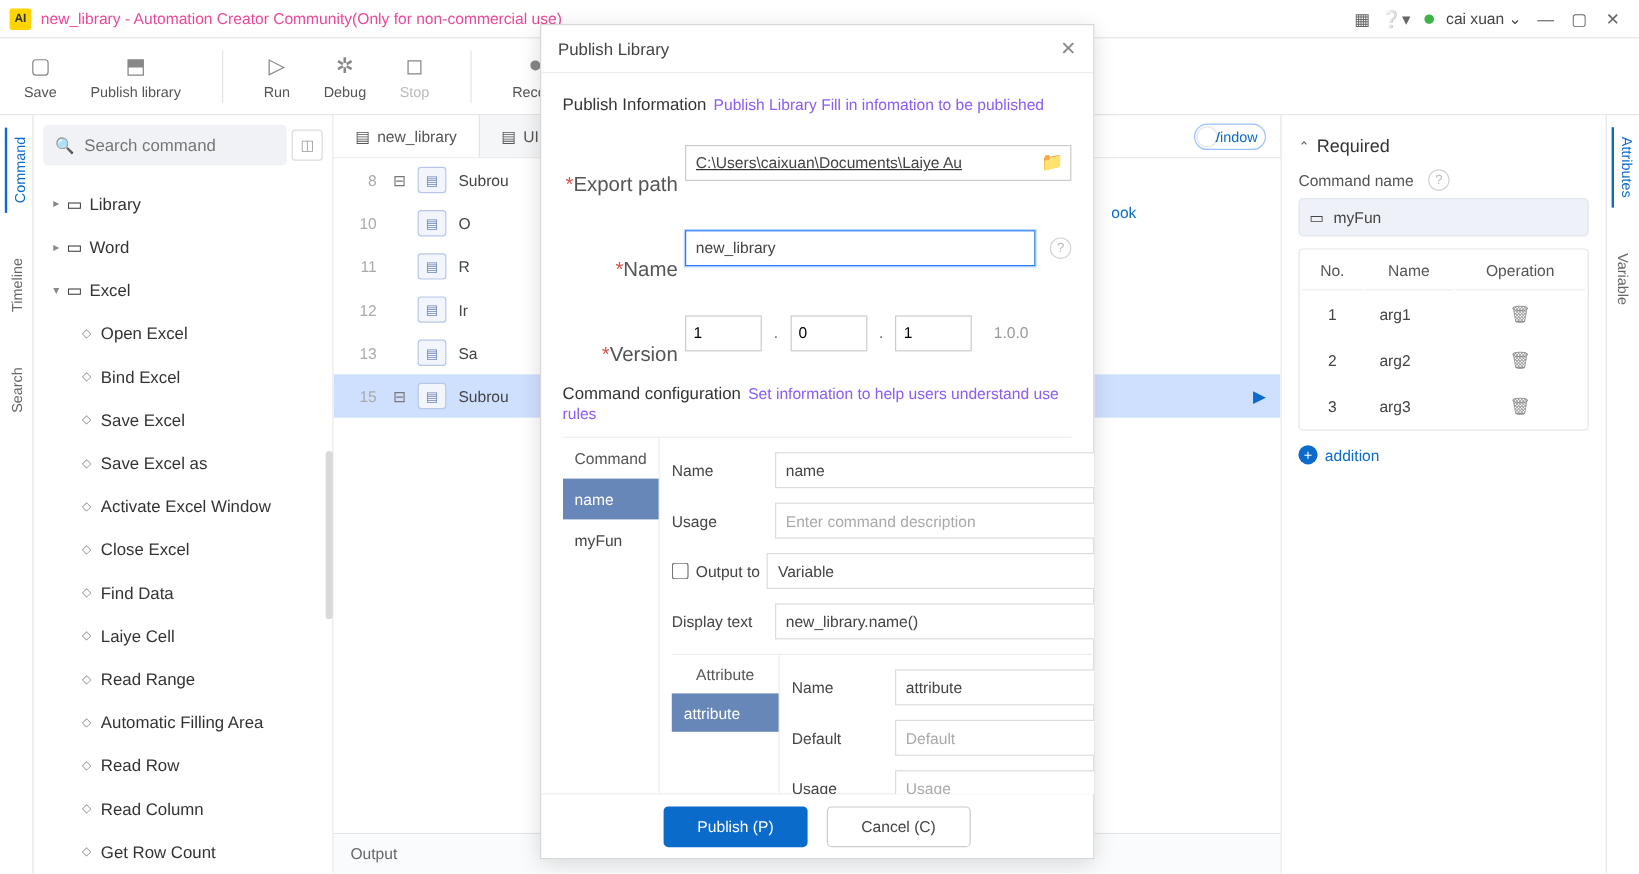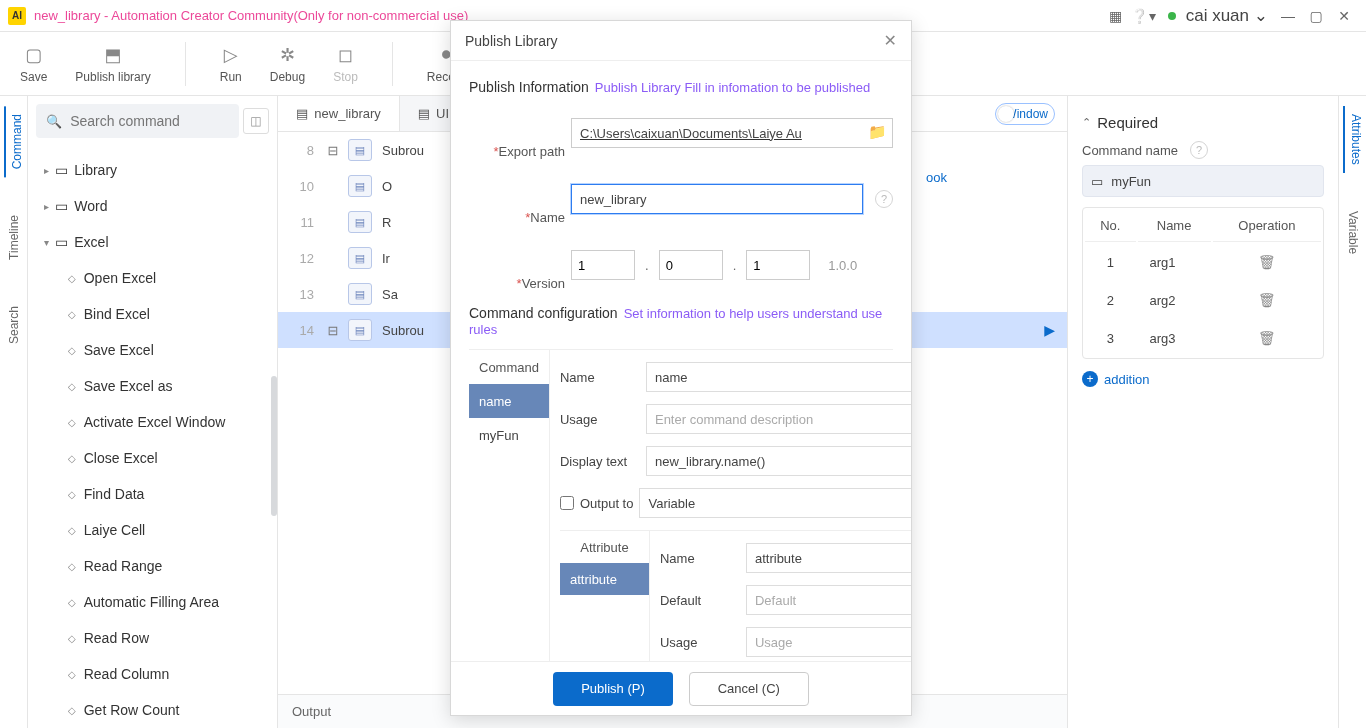--- a/index.html
+++ b/index.html
@@ -2,21 +2,21 @@
 <html><head>
 <meta charset="utf-8">
 <style>
 * { box-sizing: border-box; margin: 0; padding: 0; font-family: "Segoe UI", Arial, sans-serif; }
 body { width: 1366px; height: 728px; background: #fff; overflow: hidden; position: relative; font-size: 13px; color: #333; }
 .titlebar { height: 32px; display: flex; align-items: center; padding: 0 8px; border-bottom: 1px solid #e5e5e5; }
 .titlebar .app-icon { width: 18px; height: 18px; background: #ffd400; border-radius: 2px; display: flex; align-items: center; justify-content: center; font-size: 10px; font-weight: bold; margin-right: 8px; }
 .titlebar .title { color: #ec4899; font-size: 13px; }
 .titlebar .spacer { flex: 1; }
 .titlebar .tb-btn { width: 28px; height: 28px; display: flex; align-items: center; justify-content: center; color: #666; font-size: 14px; }
-.titlebar .user { color: #444; margin: 0 6px; font-size: 17px; }
+.titlebar .user { color: #444; margin: 0 6px; font-size: 13px; }
 .titlebar .dot-green { width: 8px; height: 8px; border-radius: 50%; background: #3bb54a; margin: 0 4px 0 10px; }
 
 .toolbar { height: 64px; display: flex; align-items: center; padding: 0 20px; border-bottom: 1px solid #e5e5e5; gap: 28px; }
 .toolbar .tbtn { display: flex; flex-direction: column; align-items: center; gap: 4px; font-size: 12px; color: #555; }
 .toolbar .tbtn .ico { width: 22px; height: 22px; display: flex; align-items: center; justify-content: center; font-size: 18px; color: #888; }
 .toolbar .sep { width: 1px; height: 44px; background: #e5e5e5; margin: 0 6px; }
 
 .main { display: flex; height: calc(100% - 96px); }
 .leftrail { width: 28px; border-right: 1px solid #e5e5e5; display: flex; flex-direction: column; align-items: center; padding-top: 10px; gap: 30px; }
 .leftrail .rot { writing-mode: vertical-rl; transform: rotate(180deg); font-size: 12px; color: #666; padding: 8px 0; }
@@ -72,21 +72,21 @@
 .addition .plus{ width:16px; height:16px; border-radius:50%; background:#0b6bcb; color:#fff; display:flex; align-items:center; justify-content:center; font-size:12px;}
 
 
 .modal { position: absolute; left: 450px; top: 20px; width: 462px; background: #fff; border: 1px solid #d8d8d8; box-shadow: 0 4px 18px rgba(0,0,0,0.15); z-index: 100; }
 .modal-hd { height: 40px; display: flex; align-items: center; padding: 0 14px; border-bottom: 1px solid #eee; font-size: 14px; color: #444;}
 .modal-hd .close { margin-left: auto; color: #888; font-size: 16px; }
 .modal-body { padding: 14px 18px 10px; max-height: 600px; overflow:auto;}
 .section-hd { font-size: 14px; color: #333; margin: 4px 0 12px; }
 .section-hd .hint { color: #8b5cf6; font-size: 13px; margin-left: 6px; }
 .frow { display: flex; align-items: center; margin-bottom: 14px; gap: 6px;}
-.flabel { width: 96px; text-align: right; font-size: 13px; color: #555; margin-top: 37px; }
+.flabel { width: 96px; text-align: right; font-size: 17px; color: #555; margin-top: 37px; }
 .req { color: #d9534f; }
 .finput { flex: 1; height: 30px; border: 1px solid #ccc; padding: 0 8px; font-size: 13px; color: #444; outline:none;}
 .finput.focus { border: 1px solid #2d7cf0; box-shadow: 0 0 0 1px #b7d4ff; }
 .path-wrap{ flex:1; position:relative; display:flex;text-decoration:underline;}
 .path-wrap .folder-ico{ position:absolute; right:6px; top:5px; color:#2d7cf0; font-size:15px;}
 .version-row input { width: 64px; height: 30px; border:1px solid #ccc; padding:0 6px; font-size:13px;}
 .version-row .vdot { color:#666; margin:0 4px;}
 .version-row .vfull { color:#999; margin-left:12px; font-size:13px;}
 .vextra{ flex:1;}
 .help { width:18px; height:18px; border-radius:50%; border:1px solid #d4d4d4; color:#bbb; font-size:11px; display:flex; align-items:center; justify-content:center; margin-left:6px;}
@@ -294,21 +294,21 @@
             <div class="lineico">▤</div>
             <div class="code-txt">Ir</div>
           </div>
           <div class="code-line">
             <div class="gutter">13</div>
             <div class="fold"></div>
             <div class="lineico">▤</div>
             <div class="code-txt">Sa</div>
           </div>
           <div class="code-line hl">
-            <div class="gutter">14</div>
+            <div class="gutter">15</div>
             <div class="fold">⊟</div>
             <div class="lineico">▤</div>
             <div class="code-txt">Subrou</div>
             <div class="run-arrow">▶</div>
           </div>
         </div>
       <div style="position:absolute; right:120px; top:38px;" class="blue-link">ook</div>
     </div>
     <div class="output-bar">Output</div>
   </div>
@@ -404,29 +404,29 @@
       <div class="cmd-right">
         <div class="crow">
             <div class="clabel">Name</div>
             <input class="cinput" value="name" style="">
           </div>
         <div class="crow">
             <div class="clabel">Usage</div>
             <input class="cinput" placeholder="Enter command description" style="">
           </div>
         <div class="crow">
-            <div class="clabel">Display text</div>
-            <input class="cinput" value="new_library.name()" style="">
-          </div>
-        <div class="crow">
             <label class="chk-lbl">
               <input type="checkbox" style="">
               <span>Output to</span>
             </label>
             <input class="cinput" value="Variable" style="">
+          </div>
+        <div class="crow">
+            <div class="clabel">Display text</div>
+            <input class="cinput" value="new_library.name()" style="">
           </div>
 
         <div class="attr-layout">
           <div class="attr-list">
             <div class="ai hd">Attribute</div>
             <div class="ai sel">attribute</div>
           </div>
           <div class="attr-right">
             <div class="crow">
                 <div class="clabel">Name</div>

